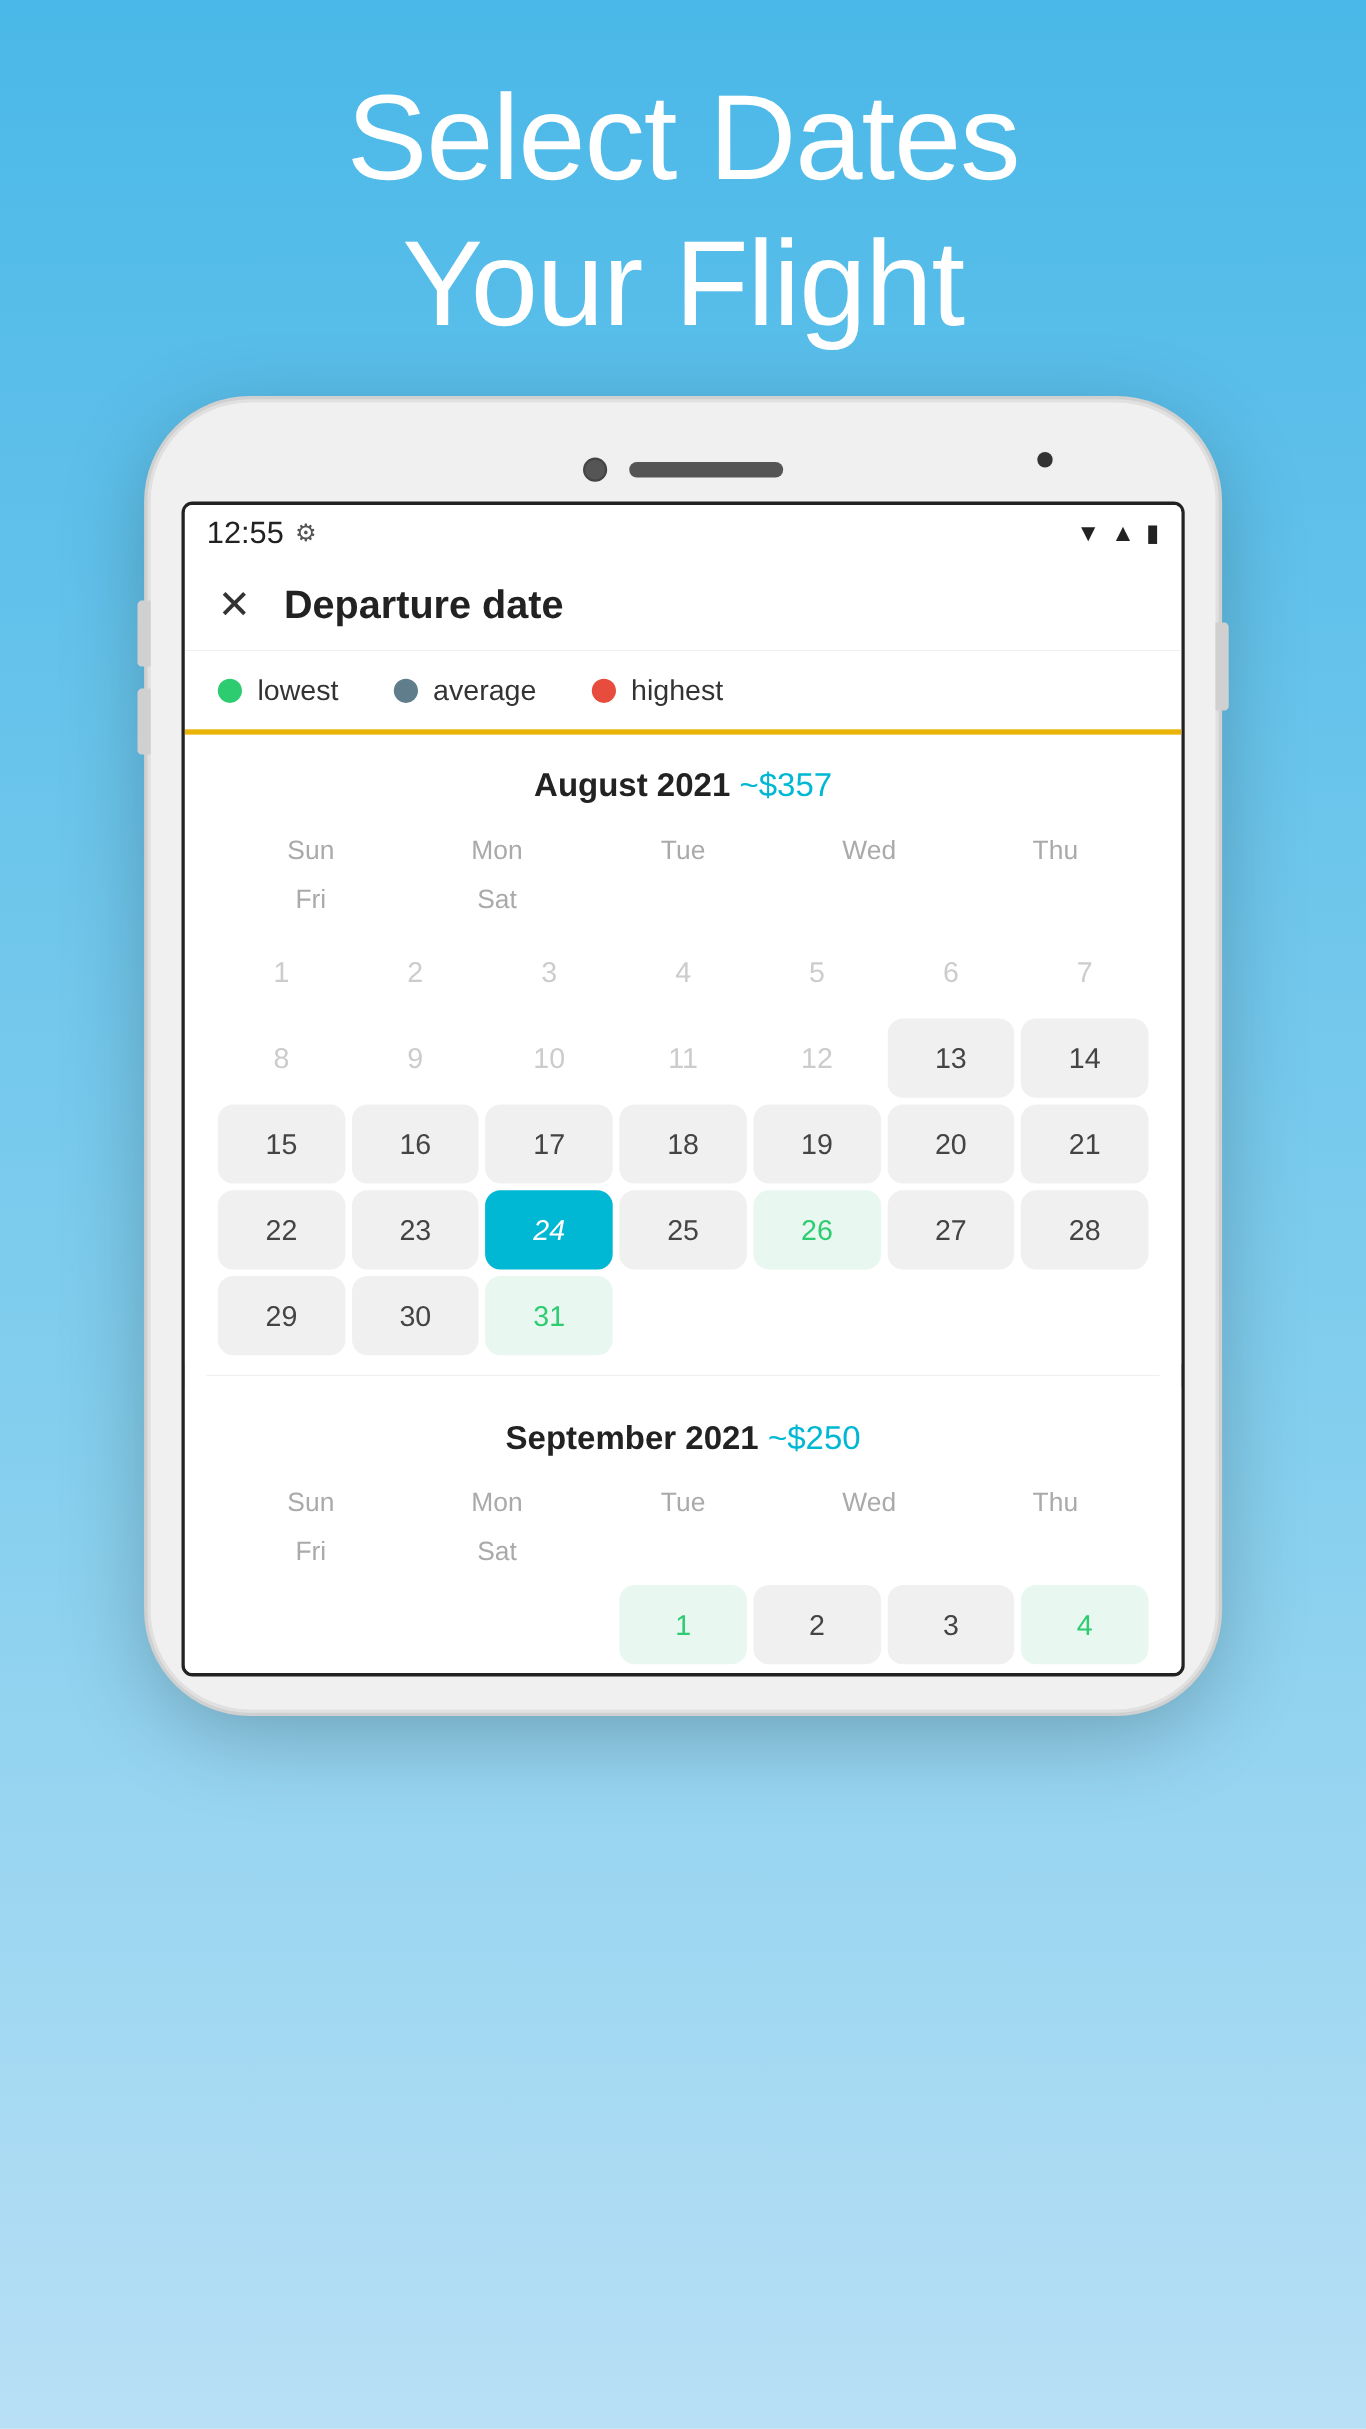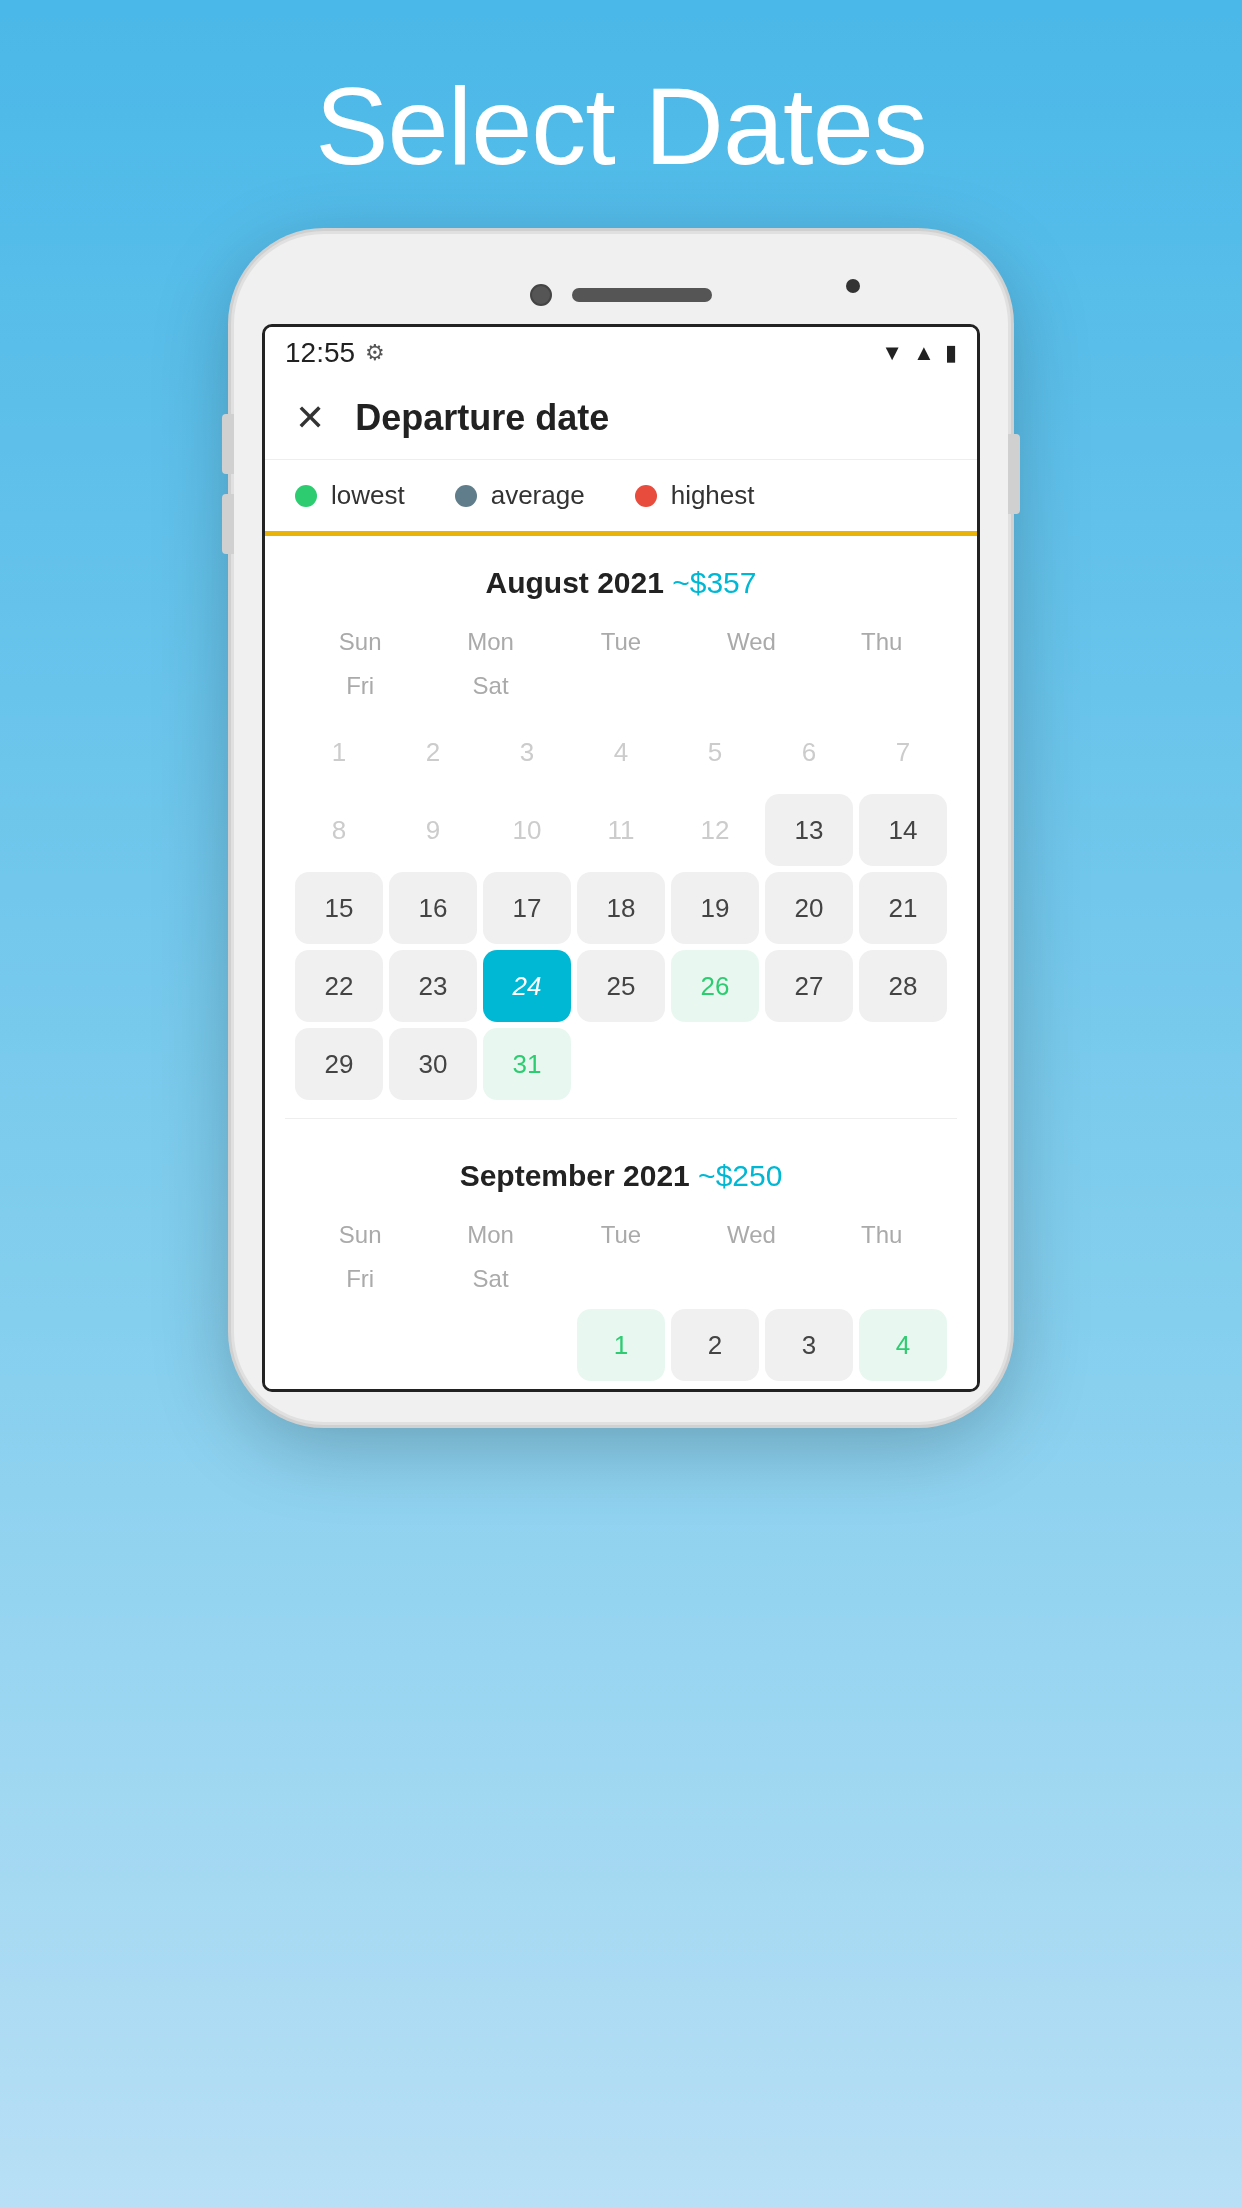--- a/index.html
+++ b/index.html
@@ -26,21 +26,21 @@
     }
 
     
     .phone-wrapper {
       display: flex;
       justify-content: center;
       align-items: flex-start;
     }
 
     .phone-frame {
-      width: 774px;
+      width: 968px;
       background: #f0f0f0;
       border-radius: 90px;
       padding: 30px 28px;
       box-shadow:
         0 0 0 3px #e0e0e0,
         0 0 0 6px #d0d0d0,
         0 20px 80px rgba(0,0,0,0.25);
       position: relative;
     }
 
@@ -284,20 +284,21 @@
       width: 12px;
       height: 80px;
     }
   </style>
 </head>
 <body>
 
 <div>
   <div class="hero-title">
     <span>Select Dates</span><br>
+    <span>Your Flight</span>
   </div>
 </div>
 
 <div class="phone-wrapper">
   <div class="phone-frame">
 
     <div class="phone-button-left btn-vol-up"></div>
     <div class="phone-button-left btn-vol-down"></div>
     <div class="phone-button-right btn-power"></div>
 

